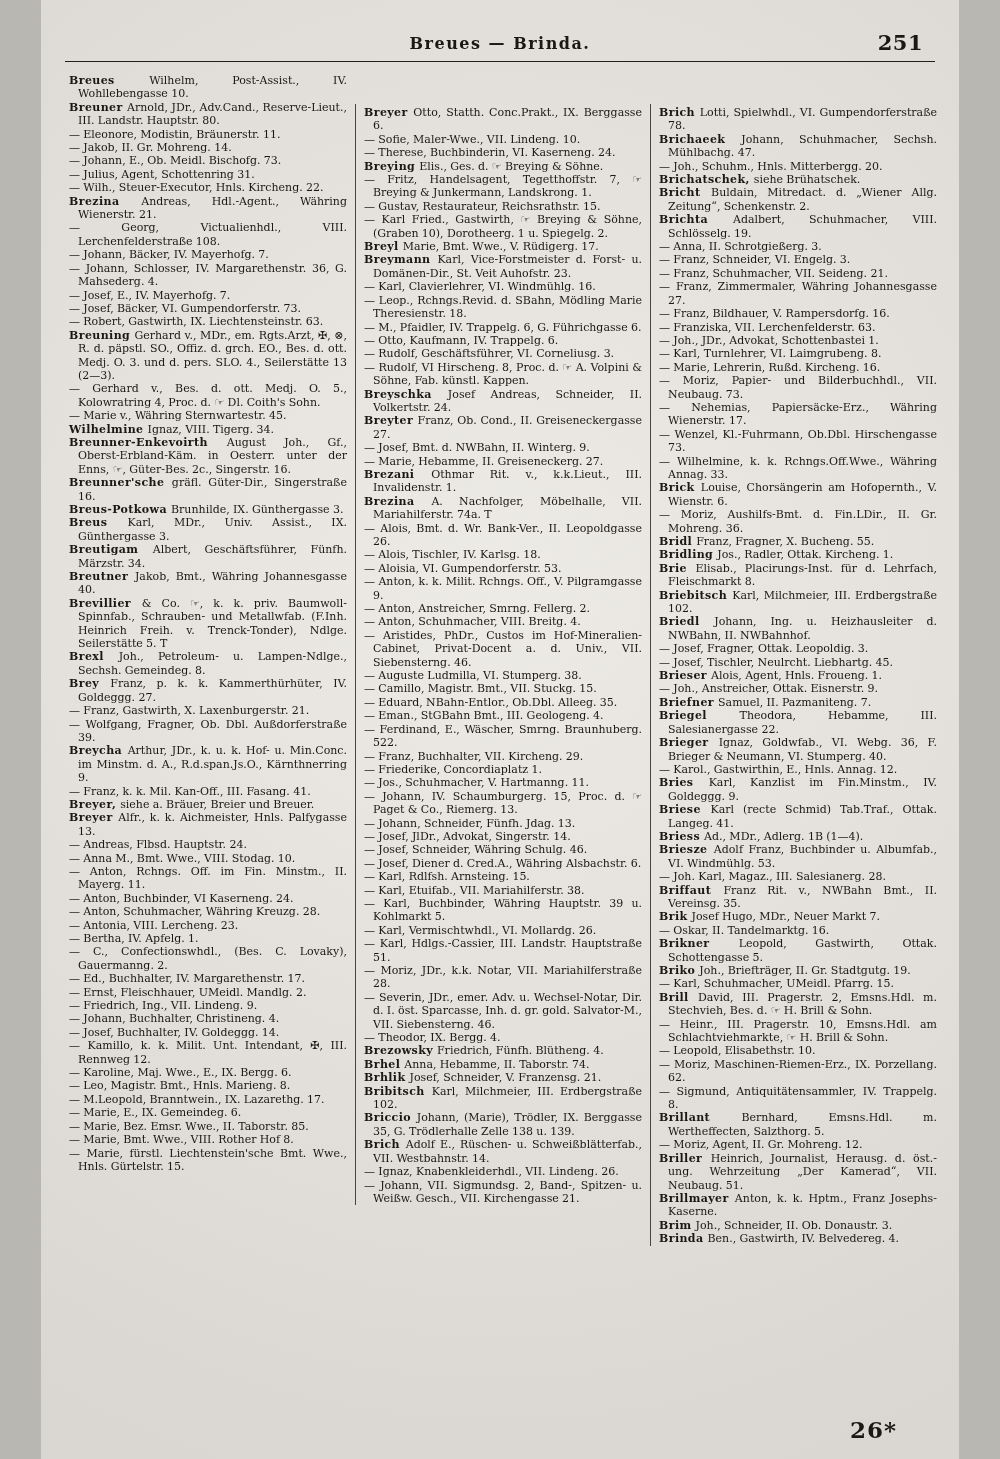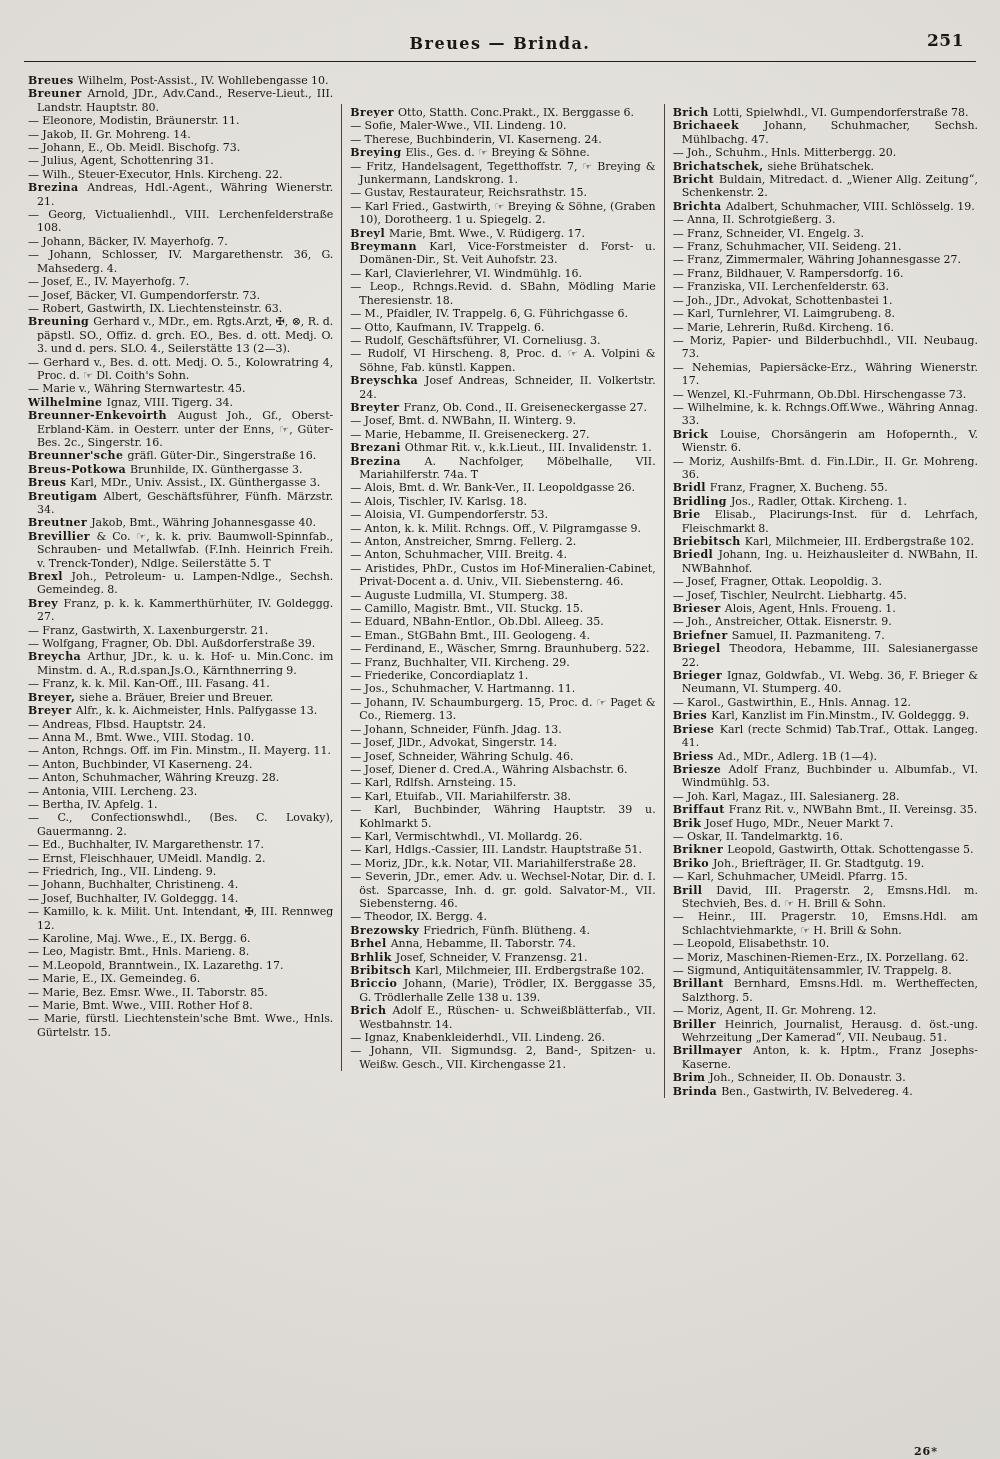--- a/index.html
+++ b/index.html
@@ -1,55 +1,55 @@
 <!DOCTYPE html>
 <html><head>
 <meta charset="utf-8">
 <style>
   html,body{margin:0;padding:0;background:#b9b7b2;}
   .page{
     position:relative;
-    width:1000px;height:1459px;
+    width:918px;height:1459px;
     margin:0 auto;
     background:
       radial-gradient(circle at 50% 40%, rgba(255,255,255,.25), rgba(0,0,0,.06) 95%),
       #e7e4de;
     overflow:hidden;
     font-family:"DejaVu Serif", serif;
     color:#1b1713;
   }
   .header-title{
     position:absolute;top:34px;left:120px;right:120px;
     text-align:center;font-weight:bold;font-size:16px;letter-spacing:1.5px;
   }
   .page-number{
     position:absolute;top:30px;right:36px;
-    font-size:17px;font-weight:bold;letter-spacing:.5px;
+    font-size:21px;font-weight:bold;letter-spacing:.5px;
   }
   .header-rule{
     position:absolute;top:61px;left:24px;right:24px;
     border-top:1.7px solid #241f1a;height:0;
   }
   .columns{
     position:absolute;top:72px;left:20px;right:14px;bottom:44px;
     display:flex;align-items:flex-start;
   }
   .col{flex:1 1 0;padding:2px 8px 0 8px;min-width:0;}
   .col + .col{border-left:1.2px solid #4a443d;margin-top:32px;}
   .entry{
     margin:0;
     font-size:11px;line-height:13.4px;
     text-align:justify;
     text-indent:-9px;padding-left:9px;
     word-spacing:-0.2px;
   }
   .entry b.lead{font-weight:bold;letter-spacing:.4px;}
   .footer-mark{
-    position:absolute;bottom:1px;right:62px;
-    font-weight:bold;font-size:11px;letter-spacing:1px;
+    position:absolute;bottom:16px;right:62px;
+    font-weight:bold;font-size:23px;letter-spacing:1px;
   }
 </style>
 </head>
 <body>
 
 <div class="page">
 
   <div class="header-title">Breues — Brinda.</div>
   <div class="page-number">251</div>
   <div class="header-rule"></div>

